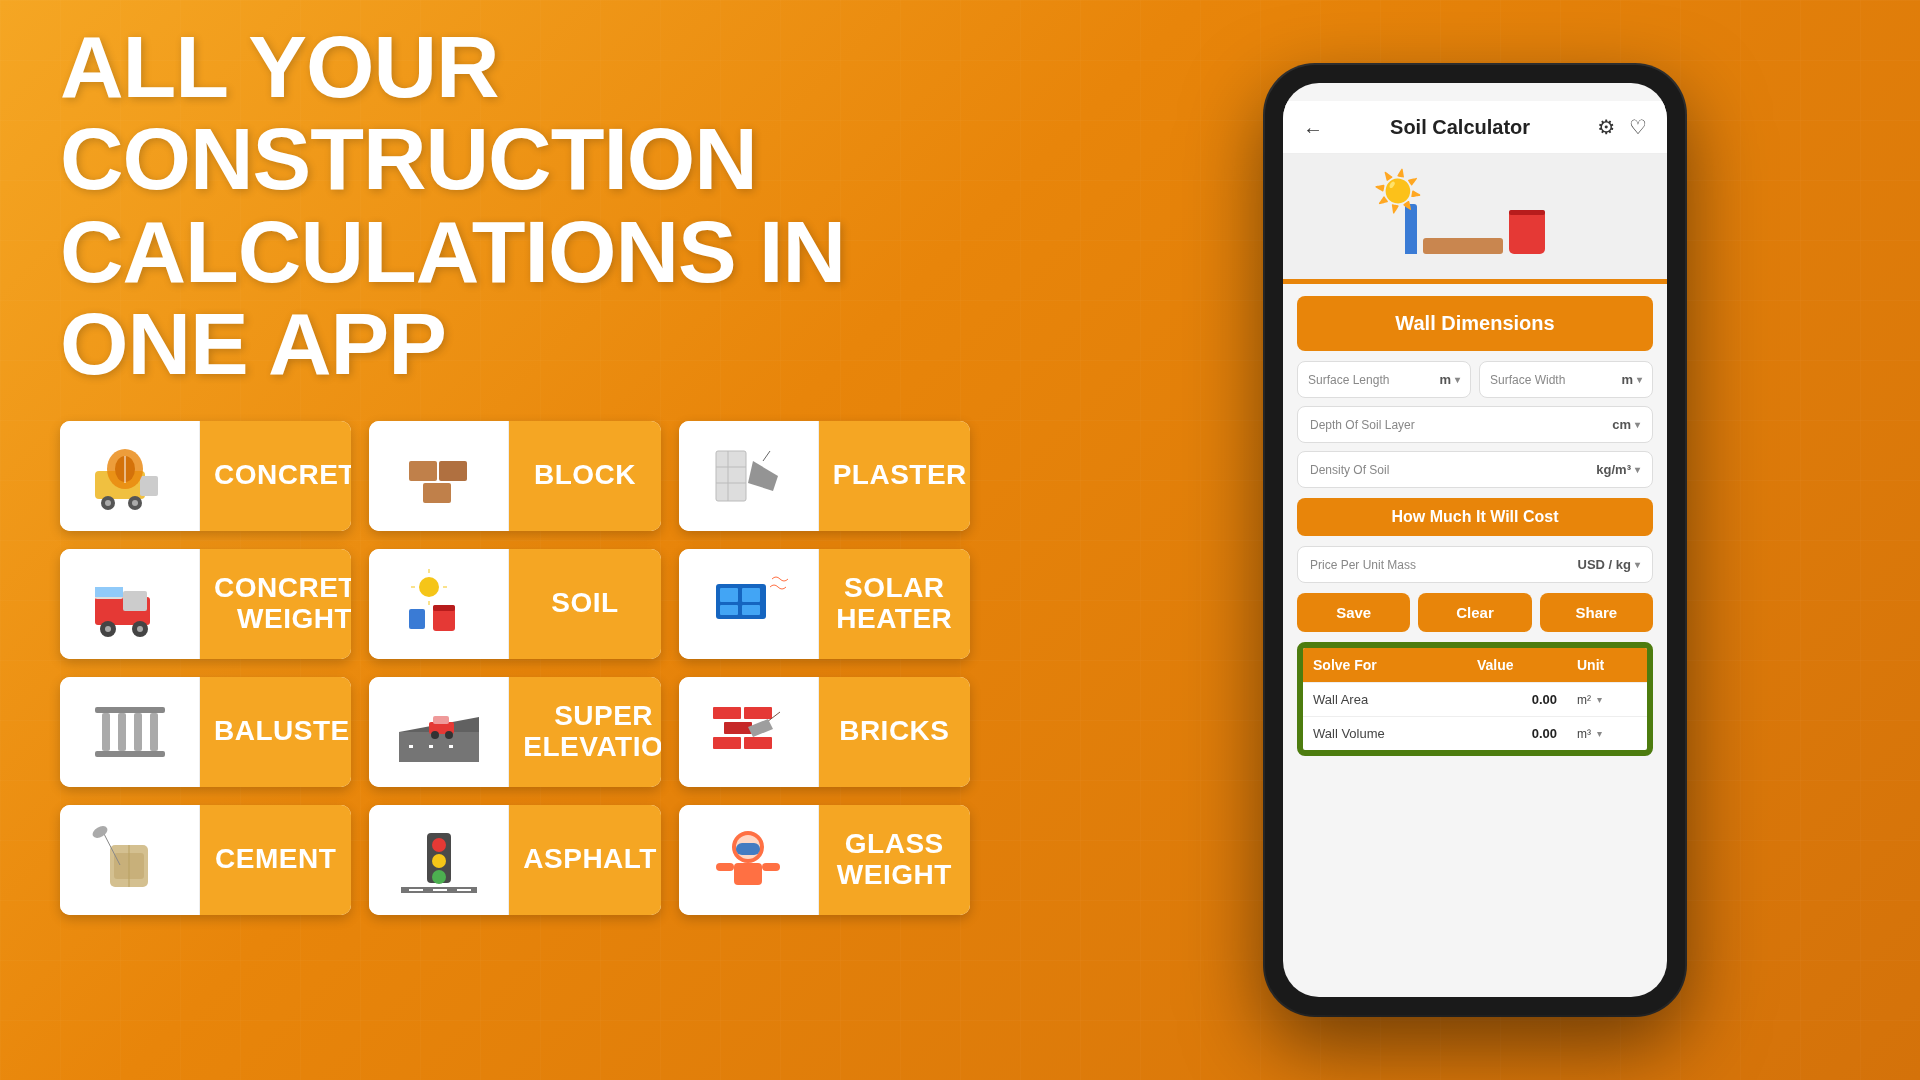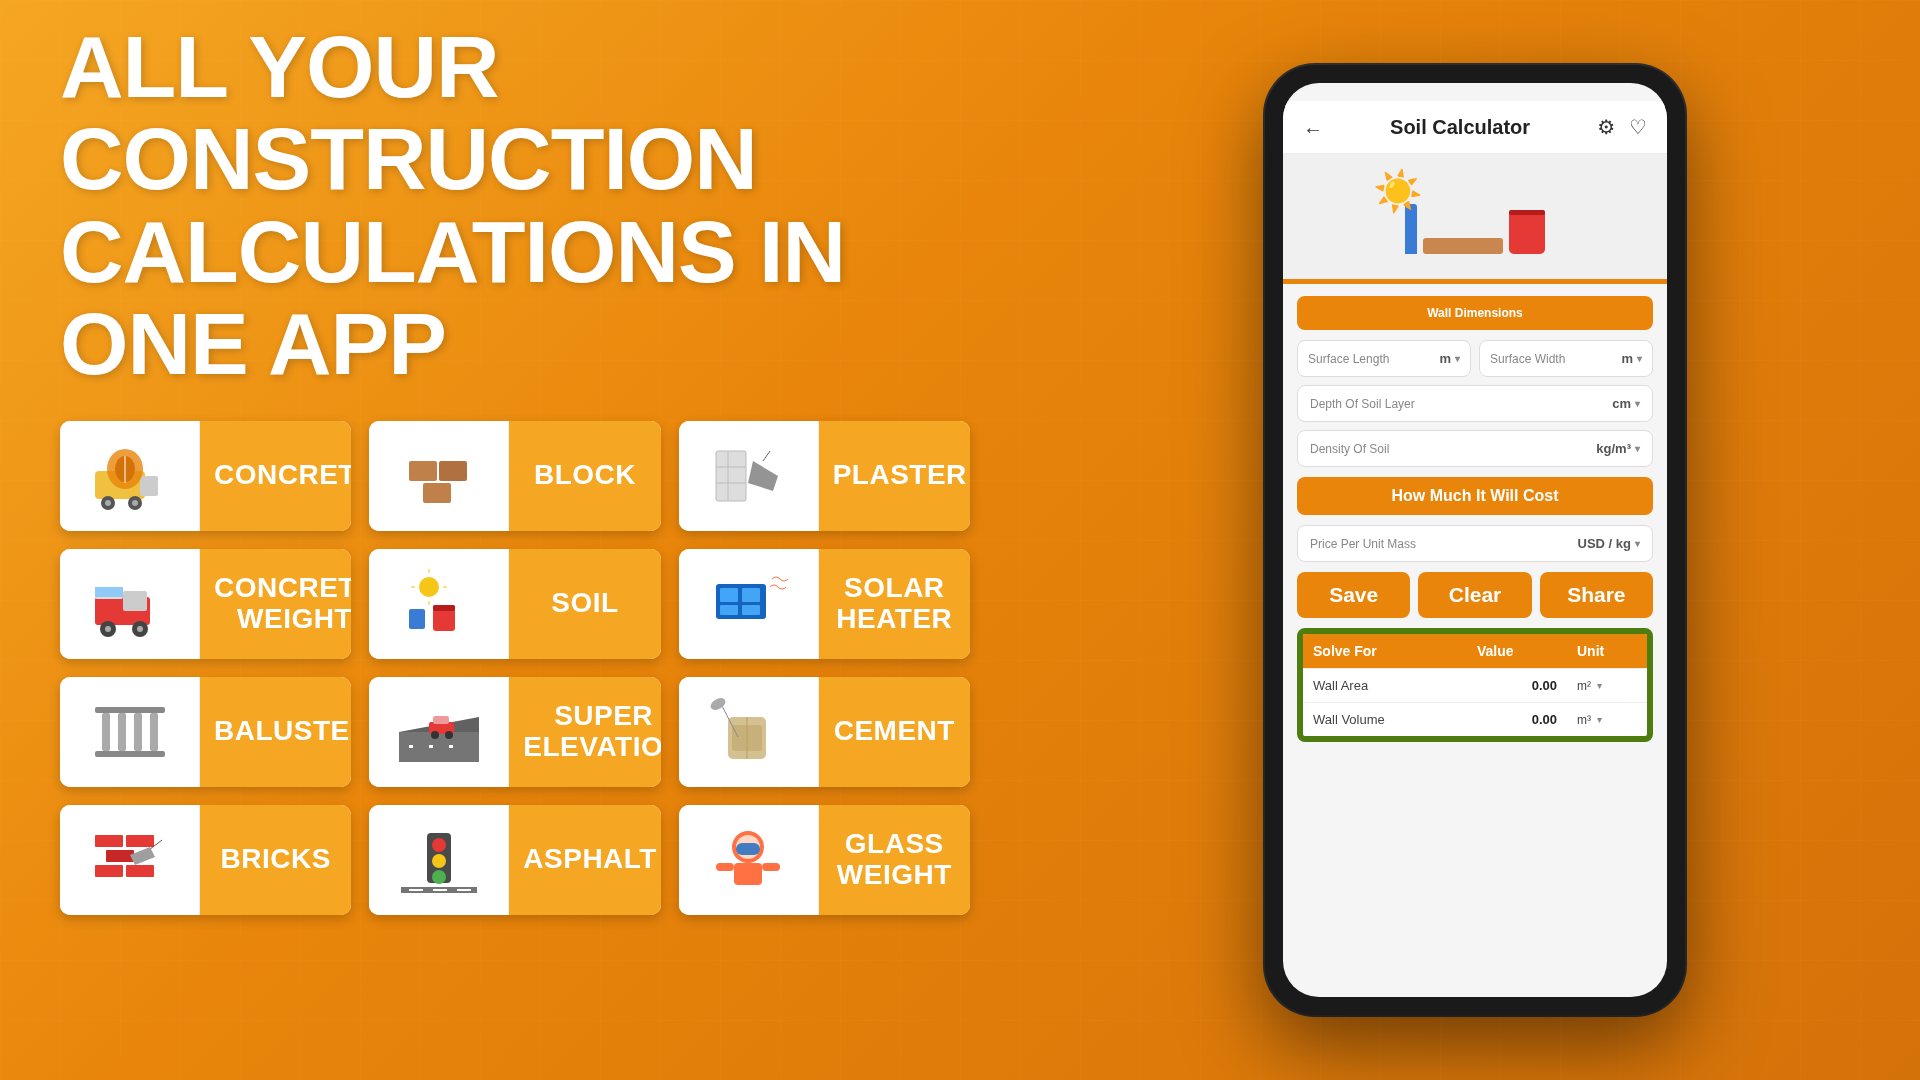--- a/index.html
+++ b/index.html
@@ -172,22 +172,22 @@
 
     
     .app-section {
       padding: 0 14px;
     }
 
     .section-header {
       background: #e8850a;
       color: white;
       text-align: center;
-      padding: 10px;
-      font-size: 12px;
+      padding: 16px;
+      font-size: 20px;
       font-weight: 700;
       border-radius: 8px;
       margin: 12px 0 10px;
       font-family: Arial, sans-serif;
     }
 
     .input-row {
       display: flex;
       gap: 8px;
       margin-bottom: 8px;
@@ -256,21 +256,21 @@
       display: flex;
       gap: 8px;
       margin: 10px 0;
     }
 
     .action-btn {
       flex: 1;
       padding: 11px;
       border-radius: 8px;
       border: none;
-      font-size: 21px;
+      font-size: 15px;
       font-weight: 700;
       cursor: pointer;
       font-family: Arial, sans-serif;
     }
 
     .btn-save { background: #e8850a; color: white; }
     .btn-clear { background: #e8850a; color: white; }
     .btn-share { background: #e8850a; color: white; }
 
     
@@ -478,49 +478,49 @@
       </div>
       <div class="calc-label-box">
         <span class="calc-label">SUPER ELEVATION</span>
       </div>
     </div>
 
     <div class="calc-card">
       <div class="calc-icon-box">
         <svg width="80" height="70" viewBox="0 0 80 70">
 
-          <rect x="20" y="20" width="38" height="42" rx="5" fill="#d4c090"></rect>
-          <rect x="24" y="28" width="30" height="26" rx="3" fill="#c8b07a"></rect>
-          <line x1="39" y1="20" x2="39" y2="62" stroke="#b8a060" strokewidth="1" strokedasharray="3,2"></line>
-
-          <line x1="12" y1="5" x2="30" y2="40" stroke="#888" strokewidth="4"></line>
-          <ellipse cx="10" cy="7" rx="8" ry="5" fill="#aaa" transform="rotate(-30 10 7)"></ellipse>
-        </svg>
-      </div>
-      <div class="calc-label-box">
-        <span class="calc-label">CEMENT</span>
-      </div>
-    </div>
-
-    <div class="calc-card">
-      <div class="calc-icon-box">
-        <svg width="80" height="70" viewBox="0 0 80 70">
-
           <rect x="5" y="10" width="28" height="12" rx="1" fill="#e53935"></rect>
           <rect x="36" y="10" width="28" height="12" rx="1" fill="#e53935"></rect>
           <rect x="16" y="25" width="28" height="12" rx="1" fill="#c62828"></rect>
           <rect x="5" y="40" width="28" height="12" rx="1" fill="#e53935"></rect>
           <rect x="36" y="40" width="28" height="12" rx="1" fill="#e53935"></rect>
 
           <line x1="55" y1="28" x2="72" y2="15" stroke="#795548" strokewidth="4"></line>
           <polygon points="40,30 60,22 65,32 45,40" fill="#9e9e9e"></polygon>
         </svg>
       </div>
       <div class="calc-label-box">
         <span class="calc-label">BRICKS</span>
+      </div>
+    </div>
+
+    <div class="calc-card">
+      <div class="calc-icon-box">
+        <svg width="80" height="70" viewBox="0 0 80 70">
+
+          <rect x="20" y="20" width="38" height="42" rx="5" fill="#d4c090"></rect>
+          <rect x="24" y="28" width="30" height="26" rx="3" fill="#c8b07a"></rect>
+          <line x1="39" y1="20" x2="39" y2="62" stroke="#b8a060" strokewidth="1" strokedasharray="3,2"></line>
+
+          <line x1="12" y1="5" x2="30" y2="40" stroke="#888" strokewidth="4"></line>
+          <ellipse cx="10" cy="7" rx="8" ry="5" fill="#aaa" transform="rotate(-30 10 7)"></ellipse>
+        </svg>
+      </div>
+      <div class="calc-label-box">
+        <span class="calc-label">CEMENT</span>
       </div>
     </div>
 
     <div class="calc-card">
       <div class="calc-icon-box">
         <svg width="80" height="70" viewBox="0 0 80 70">
 
           <rect x="28" y="8" width="24" height="50" rx="4" fill="#4a4a4a"></rect>
           <circle cx="40" cy="20" r="7" fill="#e53935"></circle>
           <circle cx="40" cy="36" r="7" fill="#f5c518"></circle>

